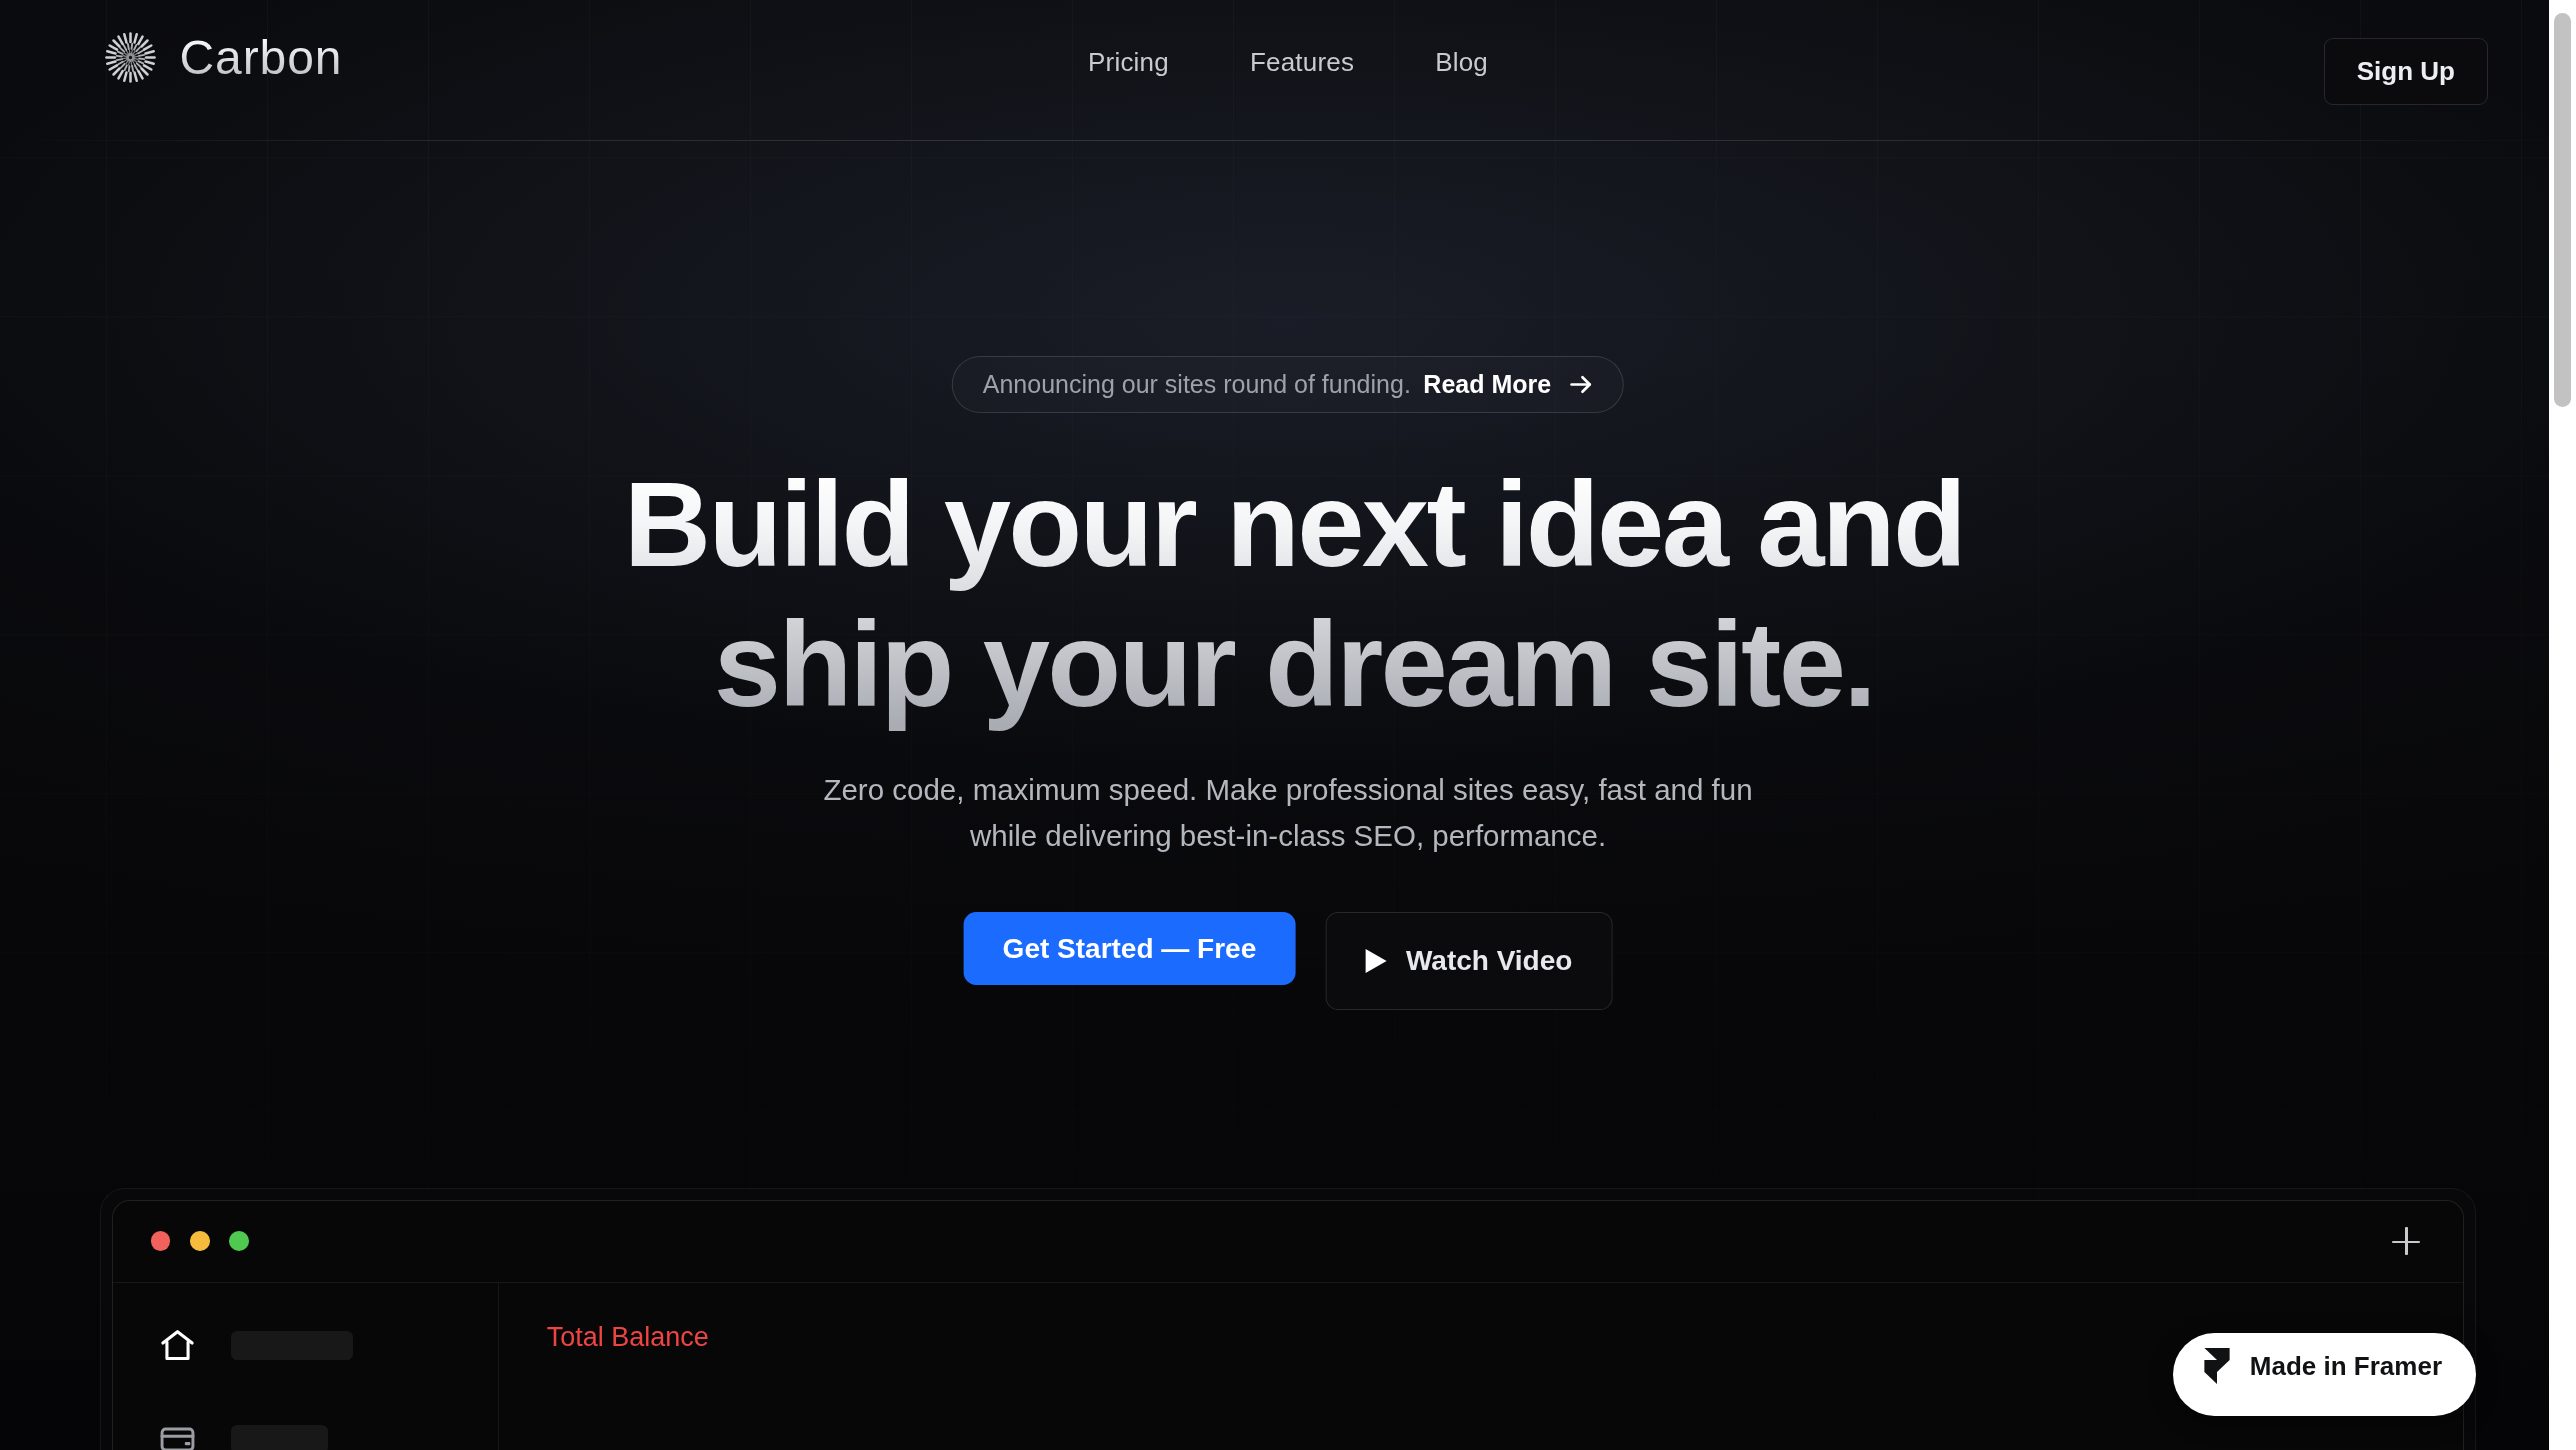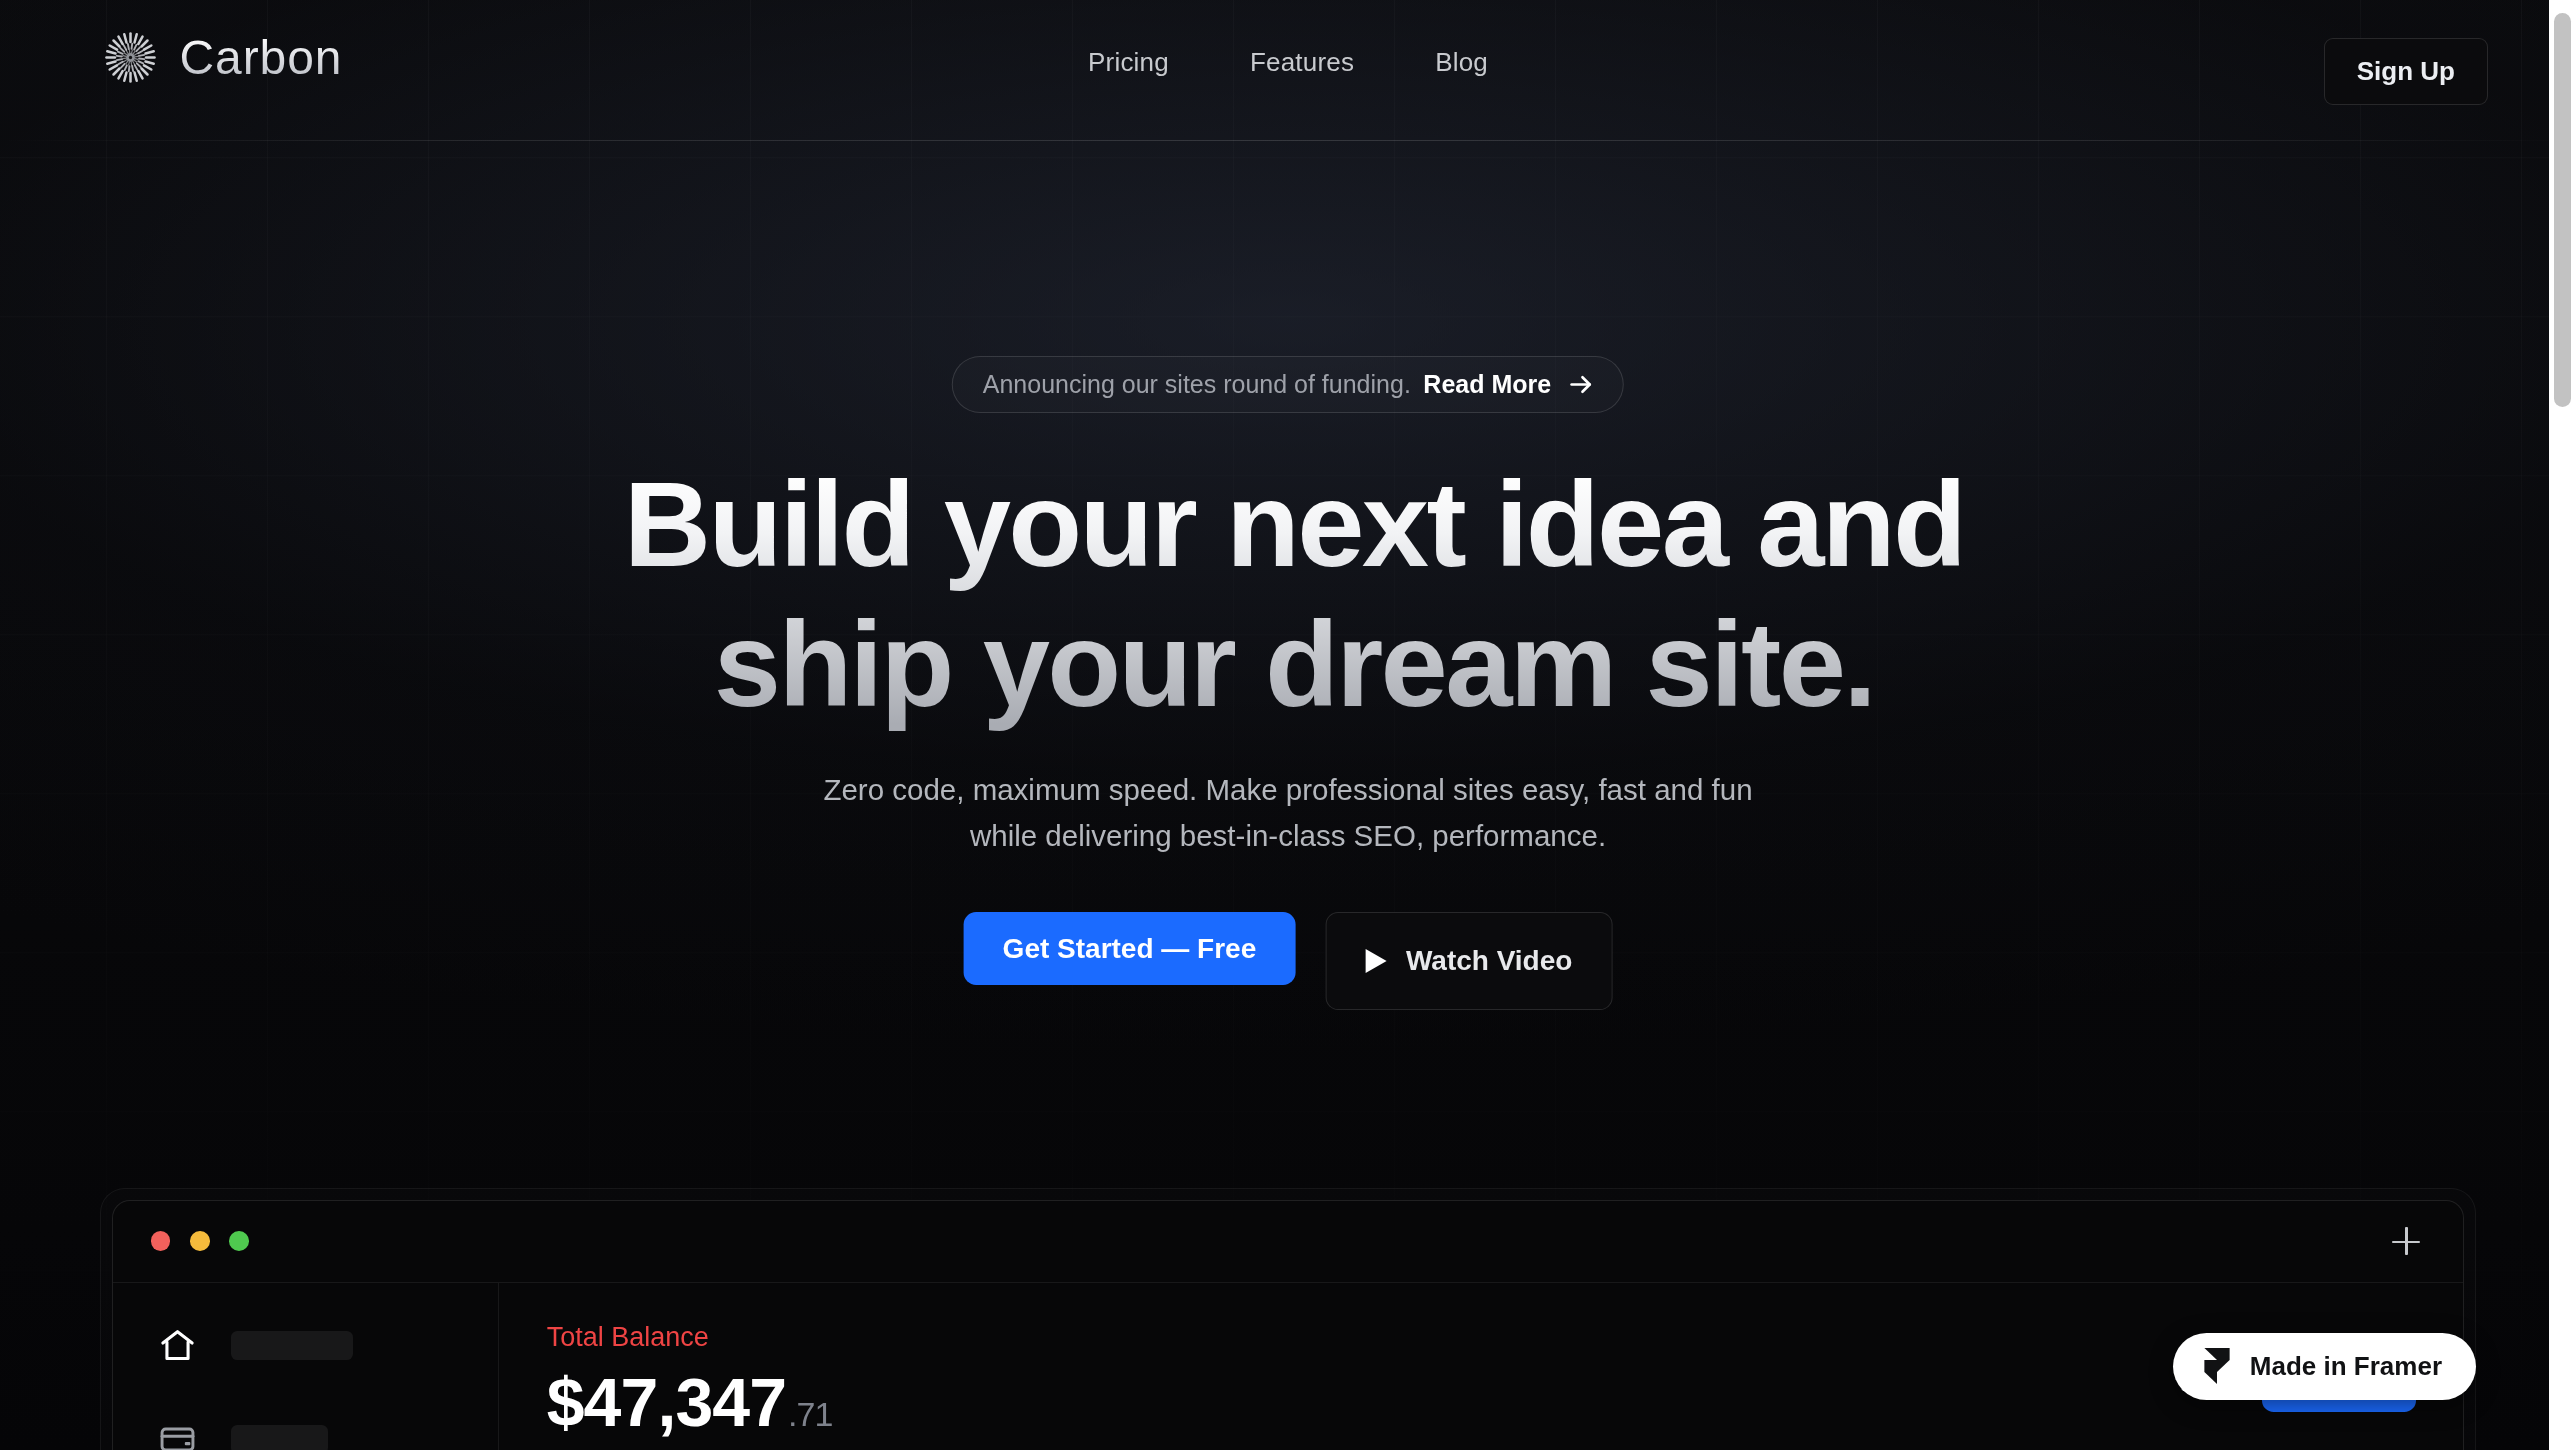--- a/index.html
+++ b/index.html
@@ -159,21 +159,21 @@
   #view-all-button{
     background:#1b6bff; border:none; border-radius:11.6px; color:#fff;
     font-size:25px; font-weight:700; padding:16px 30px; cursor:pointer;
     font-family:"Liberation Sans", sans-serif;
   }
 
   
   #framer-badge{
     position:absolute; right:100px; top:1333px; z-index:60;
     background:#ffffff; border-radius:894px;
-    display:flex; align-items:center; gap:18px; padding:15px 34px 16px 29px;
+    display:flex; align-items:center; gap:18px; padding:15px 34px 32px 29px;
     box-shadow:0 5.4px 23px rgba(0,0,0,.45); cursor:pointer;
   }
   #framer-badge-label{ color:#111214; font-size:26px; font-weight:700; }
 
   
   #scrollbar-track{
     position:absolute; top:0; right:0; width:27px; height:1451px;
     background:#ffffff; z-index:80;
   }
   #scrollbar-thumb{
@@ -328,23 +328,20 @@
             <rect x="2.5" y="5.5" width="19" height="13" rx="2.2"></rect>
               <line x1="2.5" y1="10" x2="21.5" y2="10"></line>
               <rect x="16.5" y="13.6" width="3.4" height="1.9" rx=".6" fill="#9a9da3" stroke="none"></rect>
           </svg>
           <span class="skeleton w2"></span>
         </div>
       </aside>
 
       <main id="dashboard-main">
         <div id="balance-label">Total Balance</div>
-        <div id="balance-value">
-          <span>$47,347</span><span id="balance-cents">.71</span>
-        </div>
 
         <div id="dashboard-actions">
           <svg id="bell-icon" viewBox="0 0 24 24" fill="none" stroke="#b9bcc2" stroke-width="1.8" stroke-linecap="round" stroke-linejoin="round">
             <path d="M6.2 16.5V11a5.8 5.8 0 0 1 11.6 0v5.5"></path>
               <line x1="4.4" y1="16.8" x2="19.6" y2="16.8"></line>
               <path d="M10.2 19.4a2 2 0 0 0 3.6 0"></path>
               <circle cx="18.4" cy="6.3" r="2.1" fill="#b9bcc2" stroke="none"></circle>
           </svg>
           <button id="view-all-button">View All</button>
         </div>

